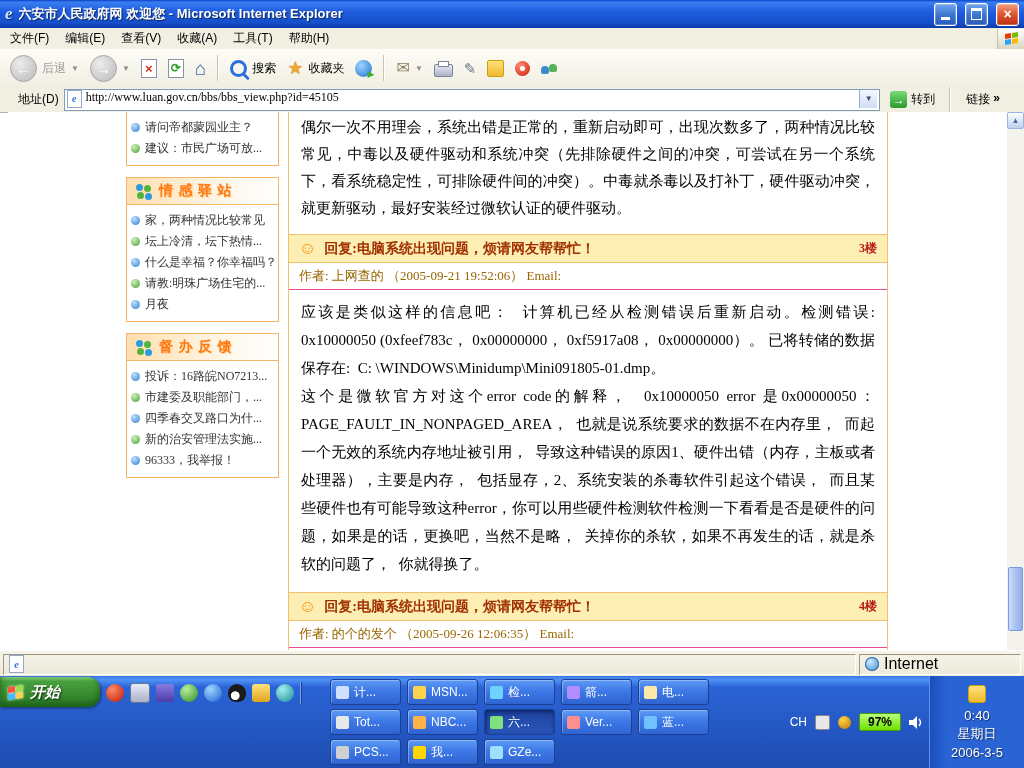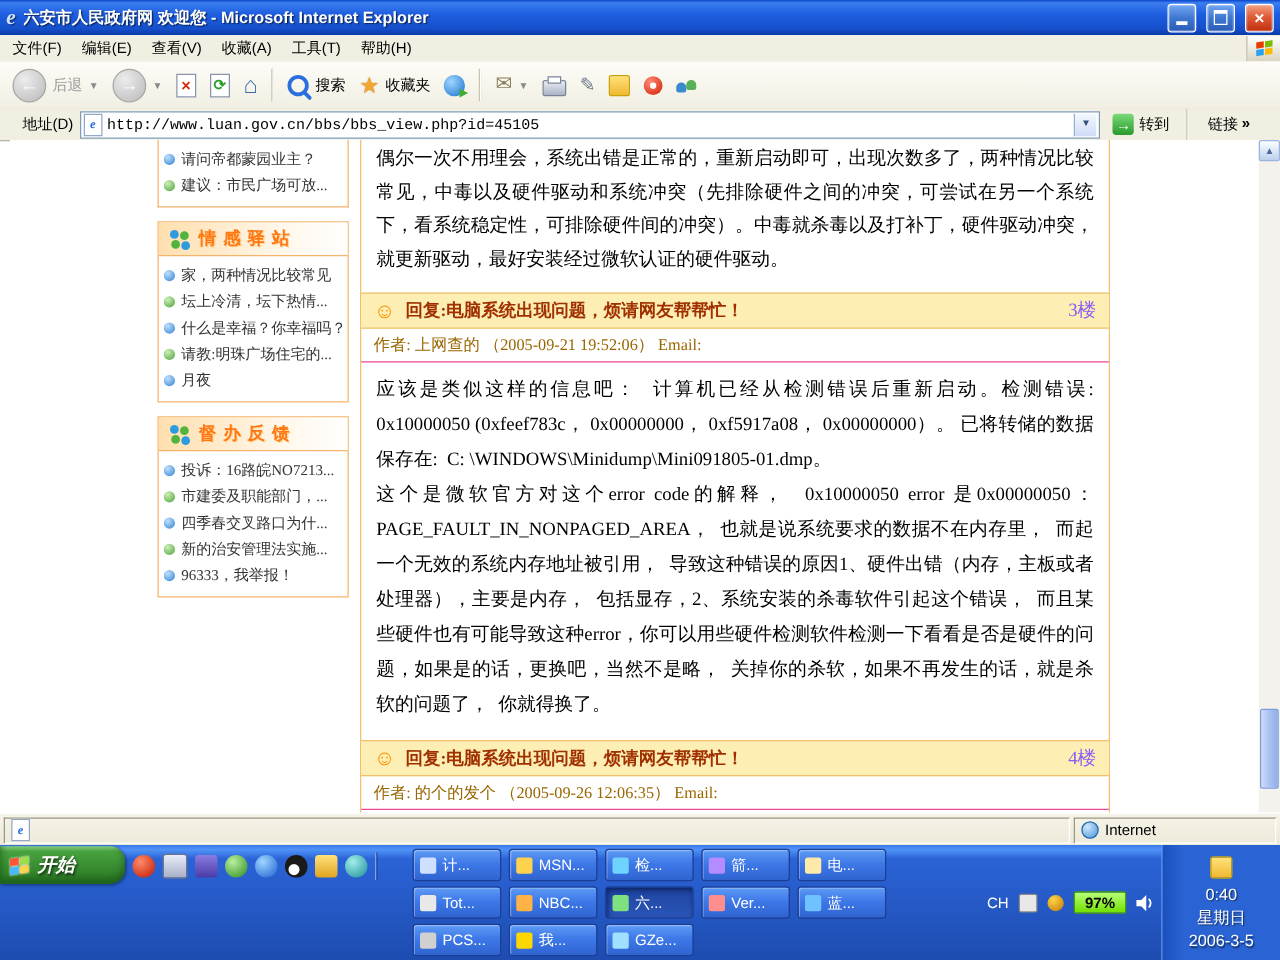--- a/index.html
+++ b/index.html
@@ -67,22 +67,22 @@
     display:flex;align-items:center;justify-content:center;}
   .icon-redapp::after{content:"";width:5px;height:5px;border-radius:50%;background:#fff;}
   .icon-buddies{width:16px;height:12px;margin-top:3px;position:relative;}
   .icon-buddies::before,.icon-buddies::after{content:"";position:absolute;width:8px;height:8px;border-radius:50% 50% 2px 2px;}
   .icon-buddies::before{left:0;top:2px;background:#3a8ad0;}
   .icon-buddies::after{right:0;top:0;background:#58b158;}
 
   
   .addressbar{position:absolute;top:87px;left:0;right:0;height:25px;background:#f1efe2;
     border-bottom:1px solid #b8b4a2;display:flex;align-items:center;gap:5px;padding:0 18px;font-size:12px;}
-  .addr-input{flex:1;height:20px;background:#fff;border:1px solid #7f9db9;display:flex;align-items:center;
-    gap:4px;padding:0 2px;font-family:Liberation Mono, monospace;font-size:12px;color:#000;}
+  .addr-input{flex:1;height:20px;background:#fff;border:1px solid #7f9db9;display:flex;
+    gap:4px;padding:0 2px;font-family:Liberation Serif, serif;font-size:12px;color:#000;}
   .page-ico{width:13px;height:16px;background:#fff;border:1px solid #92a8c8;display:flex;align-items:center;
     justify-content:center;font:bold italic 10px "Liberation Serif",serif;color:#2a6fe0;flex:none;}
   .page-ico::after{content:"e";}
   .addr-caret{margin-left:auto;width:17px;height:18px;background:linear-gradient(#f4f8ff,#cfdcf5);
     border-left:1px solid #9ab0cc;display:flex;align-items:center;justify-content:center;font-size:8px;color:#33507a;}
   .addr-caret::after{content:"▼";}
   .go-btn{display:flex;align-items:center;gap:4px;padding:0 5px;}
   .go-ico{width:17px;height:17px;border-radius:3px;background:linear-gradient(#79da79,#2a9a2a);color:#fff;
     display:flex;align-items:center;justify-content:center;font-weight:bold;font-size:12px;}
   .go-ico::after{content:"→";}
@@ -110,39 +110,39 @@
   .side-title{font-size:14px;font-weight:bold;color:#ff7711;letter-spacing:1px;
     text-shadow:1px 1px 0 #ffd9a0;}
 
   .main-col{position:absolute;left:280px;top:0;width:600px;box-sizing:border-box;
     border-left:1px solid #f0c070;border-right:1px solid #f0c070;border-bottom:1px solid #f0c070;}
   .intro{padding:2px 12px 12px;font-size:15px;line-height:27px;color:#000;text-align:justify;}
   .reply-header{background:#fdeeb3;border-top:1px solid #f0c070;border-bottom:1px solid #f0c070;
     height:27px;display:flex;align-items:center;gap:8px;padding:0 10px;}
   .smiley{color:#ff9000;font-size:17px;line-height:1;} .smiley::after{content:"☺";}
   .reply-title{font-size:14px;font-weight:bold;color:#a03000;}
-  .floor{margin-left:auto;font-size:15px;font-weight:normal;color:#8b5cf6;}
+  .floor{margin-left:auto;font-size:12px;font-weight:bold;color:#b91c1c;}
   .author-line{height:26px;display:flex;align-items:center;padding:0 10px;font-size:13px;color:#996600;
     border-bottom:1px solid #ec4899;}
   .reply-body{padding:8px 12px 14px;font-size:15px;line-height:28px;color:#000;text-align:justify;
     white-space:pre-wrap;}
 
   
   .vscroll{position:absolute;top:0;right:0;width:17px;height:100%;background:#f3f2ec;}
   .scroll-btn{position:absolute;left:0;width:17px;height:17px;box-sizing:border-box;
     background:linear-gradient(#fdfefe,#d7e3f5 60%,#bcd0ee);border:1px solid #9ab4e4;border-radius:2px;
     display:flex;align-items:center;justify-content:center;font-size:8px;color:#4b68a0;}
   .scroll-btn.up{top:0;} .scroll-btn.up::after{content:"▲";}
   .scroll-btn.down{bottom:0;} .scroll-btn.down::after{content:"▼";}
   .scroll-thumb{position:absolute;left:1px;width:15px;top:455px;height:64px;box-sizing:border-box;
     background:linear-gradient(90deg,#cfdcfb,#aac2f2 50%,#90aeea);border:1px solid #7b9be0;border-radius:2px;}
 
   
   .statusbar{position:absolute;top:650px;left:0;right:0;height:26px;background:linear-gradient(#f6f4ea,#ece9d8);
-    border-top:1px solid #fff;display:flex;align-items:center;gap:3px;padding:0 3px;font-size:12px;}
+    border-top:1px solid #fff;display:flex;align-items:center;gap:3px;padding:0 3px;font-size:16px;}
   .status-panel{height:19px;border:1px solid;border-color:#9d9882 #fff #fff #9d9882;
     display:flex;align-items:center;gap:5px;padding:0 5px;}
   .status-left{flex:1;}
   .status-right{width:150px;}
   .globe{width:14px;height:14px;border-radius:50%;background:radial-gradient(circle at 35% 32%,#cfeaff,#3a8ad0);
     box-shadow:inset 0 0 0 1px #2b6aa8;}
 
   
   .taskbar{position:absolute;top:676px;left:0;right:0;height:92px;
     background:linear-gradient(180deg,#3a77e8 0%,#4f93f7 4%,#2b63d6 12%,#2458c4 55%,#1e4cb0 100%);}

